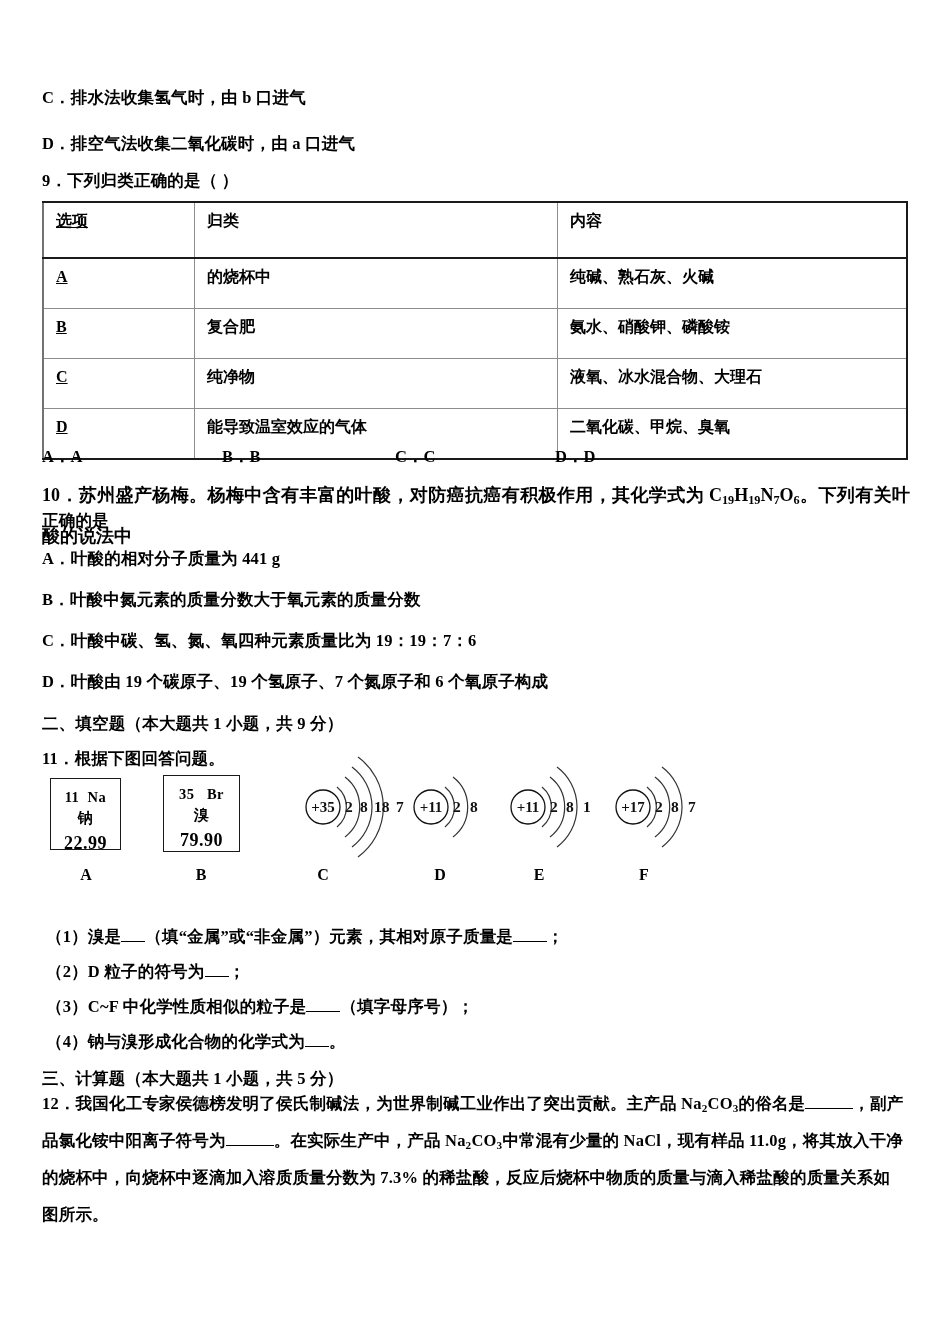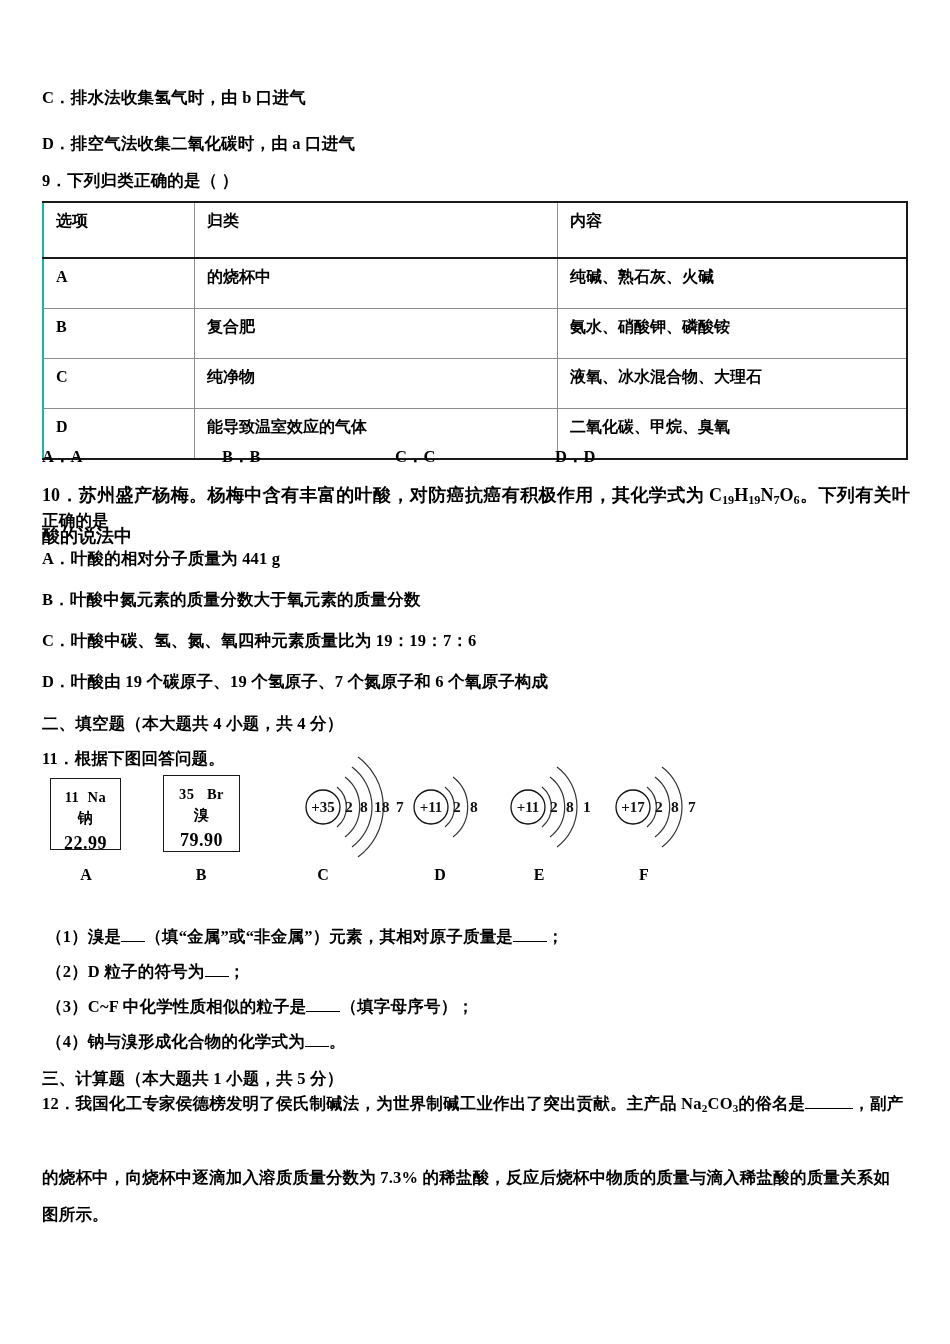--- a/index.html
+++ b/index.html
@@ -64,21 +64,21 @@
     height: 33px;
     line-height: 1.25;
   }
   .q9-table .col-opt { width: 128px; }
   .q9-table .col-cat { width: 340px; }
   .q9-table tr:first-child td {
     border-top: 2px solid #1a1a1a;
     border-bottom: 2px solid #1a1a1a;
     height: 38px;
   }
-  .q9-table tr td:first-child { border-left: 2px solid #14b8a6; }
+  .q9-table tr td:first-child { border-left: 2px solid #737373; text-decoration: underline; }
   .q9-table tr td:last-child { border-right: 2px solid #1a1a1a; }
   .q9-table tr:last-child td { border-bottom: 2px solid #1a1a1a; }
   .q9-table td.cell-indent { }
 
   
   .choice-row {
     position: absolute;
     left: 42px;
     top: 446px;
     width: 866px;
@@ -192,21 +192,21 @@
   <div class="para" style="left:42px; top:477px; width:868px;">
     <span>10．苏州盛产杨梅。杨梅中含有丰富的叶酸，对防癌抗癌有积极作用，其化学式为 C</span><sub>19</sub><span>H</span><sub>19</sub><span>N</span><sub>7</sub><span>O</span><sub>6</sub><span>。下列有关叶酸的说法中</span>
   </div>
   <div class="line" style="left:42px; top:511px;">正确的是</div>
 
   <div class="line" style="left:42px; top:549px;">A．叶酸的相对分子质量为 441 g</div>
   <div class="line" style="left:42px; top:590px;">B．叶酸中氮元素的质量分数大于氧元素的质量分数</div>
   <div class="line" style="left:42px; top:631px;">C．叶酸中碳、氢、氮、氧四种元素质量比为 19：19：7：6</div>
   <div class="line" style="left:42px; top:672px;">D．叶酸由 19 个碳原子、19 个氢原子、7 个氮原子和 6 个氧原子构成</div>
 
-  <div class="line" style="left:42px; top:714px;">二、填空题（本大题共 4 小题，共 4 分）</div>
+  <div class="line" style="left:42px; top:714px;">二、填空题（本大题共 1 小题，共 9 分）</div>
   <div class="line" style="left:42px; top:749px;">11．根据下图回答问题。</div>
 
   <div class="elem-card" style="left:50px; top:778px; width:71px; height:72px;">
     <div class="row-top">
       <span>11</span>
       &nbsp;<span>Na</span>
     </div>
     <div class="row-cn">钠</div>
     <div class="row-mass">22.99</div>
   </div>
@@ -293,18 +293,21 @@
   <div class="line" style="left:46px; top:1032px;">
     <span>（4）钠与溴形成化合物的化学式为</span><span class="blank b-sm"></span><span>。</span>
   </div>
 
   <div class="line" style="left:42px; top:1069px;">三、计算题（本大题共 1 小题，共 5 分）</div>
 
   <div class="line" style="left:42px; top:1094px;">
     <span>12．我国化工专家侯德榜发明了侯氏制碱法，为世界制碱工业作出了突出贡献。主产品 Na</span><sub>2</sub><span>CO</span><sub>3</sub><span>的俗名是</span><span class="blank b-lg"></span><span>，副产</span>
   </div>
 
+  <div class="line" style="left:42px; top:1131px;">
+    <span>品氯化铵中阳离子符号为</span><span class="blank b-lg"></span><span>。在实际生产中，产品 Na</span><sub>2</sub><span>CO</span><sub>3</sub><span>中常混有少量的 NaCl，现有样品 11.0g，将其放入干净</span>
+  </div>
 
   <div class="line" style="left:42px; top:1168px;">的烧杯中，向烧杯中逐滴加入溶质质量分数为 7.3% 的稀盐酸，反应后烧杯中物质的质量与滴入稀盐酸的质量关系如</div>
 
   <div class="line" style="left:42px; top:1205px;">图所示。</div>
 
 </div>
 
 </body></html>

